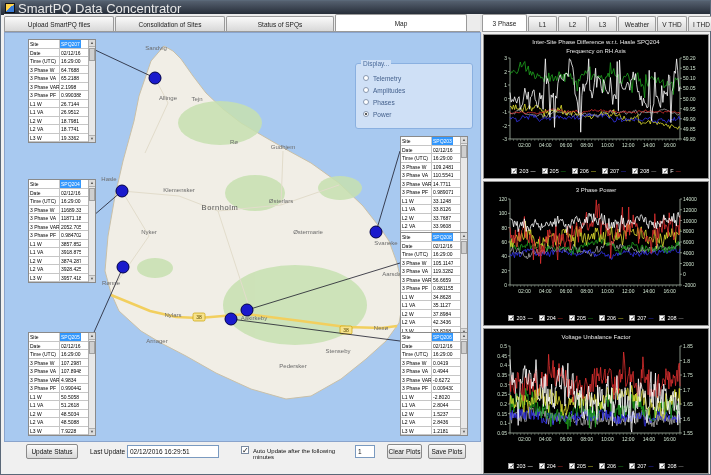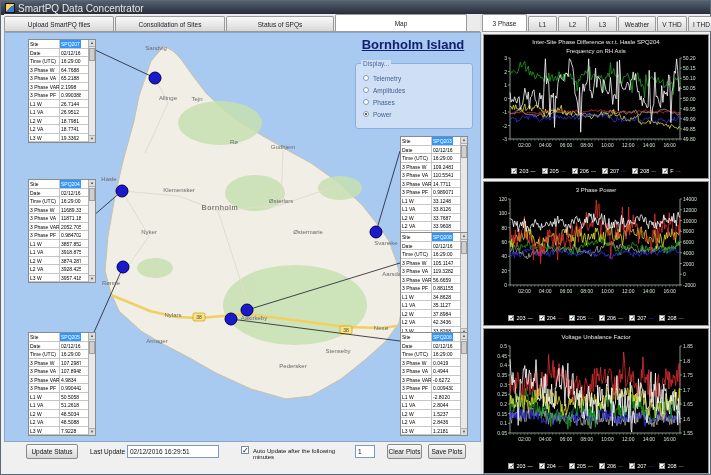--- a/index.html
+++ b/index.html
@@ -1,19 +1,19 @@
 <!DOCTYPE html>
 <html><head>
 <meta charset="utf-8">
 <style>
   html,body{margin:0;padding:0;width:711px;height:475px;overflow:hidden;
     font-family:"Liberation Sans",sans-serif;background:#f0f0f0;}
   .win{position:absolute;inset:0;border:1px solid #5a6878;box-sizing:border-box;background:#f0f0f0;}
   .titlebar{position:absolute;left:0;top:0;right:0;height:14px;
-    background:linear-gradient(#55606f,#232a35);color:#e8e8e8;font-size:10px;
+    background:linear-gradient(#55606f,#232a35);color:#e8e8e8;font-size:13px;
     display:flex;align-items:center;padding-left:4px;gap:3px;}
   .appicon{width:8px;height:8px;background:linear-gradient(135deg,#ffd24a 50%,#3a7bd5 50%);
     border:1px solid #111;display:inline-block;}
   .tabstrip{position:absolute;height:18px;display:flex;align-items:flex-end;
     background:#ececec;border-bottom:1px solid #9a9a9a;box-sizing:border-box;}
   #leftTabs{left:3px;top:13px;width:477px;}
   #rightTabs{left:481px;top:13px;width:228px;}
   .tab{height:15px;line-height:15px;text-align:center;font-size:6.5px;color:#222;
     background:linear-gradient(#fafafa,#d8d8d8);border:1px solid #9a9a9a;border-bottom:none;
     border-radius:2px 2px 0 0;margin-right:1px;box-sizing:border-box;flex:0 0 auto;cursor:default;}
@@ -150,21 +150,20 @@
       <g id="dots">
           <circle cx="150" cy="45" r="6" fill="#1a1acc" stroke="#00004a" stroke-width="1"></circle>
           <circle cx="117" cy="158" r="6" fill="#1a1acc" stroke="#00004a" stroke-width="1"></circle>
           <circle cx="118" cy="234" r="6" fill="#1a1acc" stroke="#00004a" stroke-width="1"></circle>
           <circle cx="371" cy="199" r="6" fill="#1a1acc" stroke="#00004a" stroke-width="1"></circle>
           <circle cx="242" cy="277" r="6" fill="#1a1acc" stroke="#00004a" stroke-width="1"></circle>
           <circle cx="226" cy="286" r="6" fill="#1a1acc" stroke="#00004a" stroke-width="1"></circle>
         </g>
     </svg>
 
-    <div class="mtitle">Bornholm Island</div>
 
     <div class="displaybox">
       <div class="dlabel">Display...</div>
       <div id="radios" style="padding-top:8px;">
           <div class="ritem">
             <span class="radio"></span>
             <span>Telemetry</span>
           </div>
           <div class="ritem">
             <span class="radio"></span>

